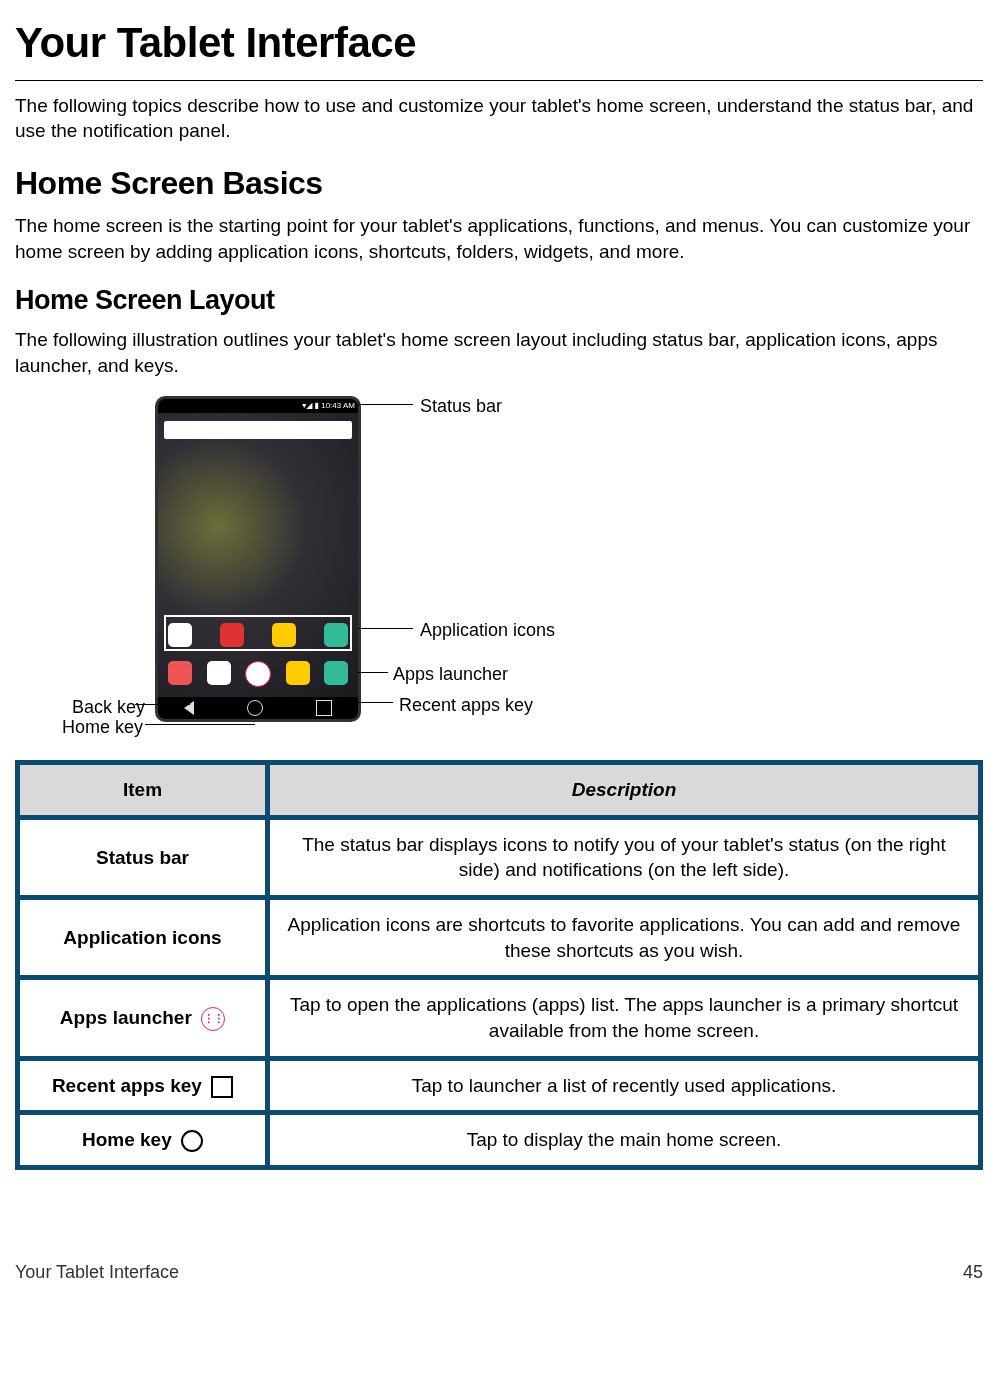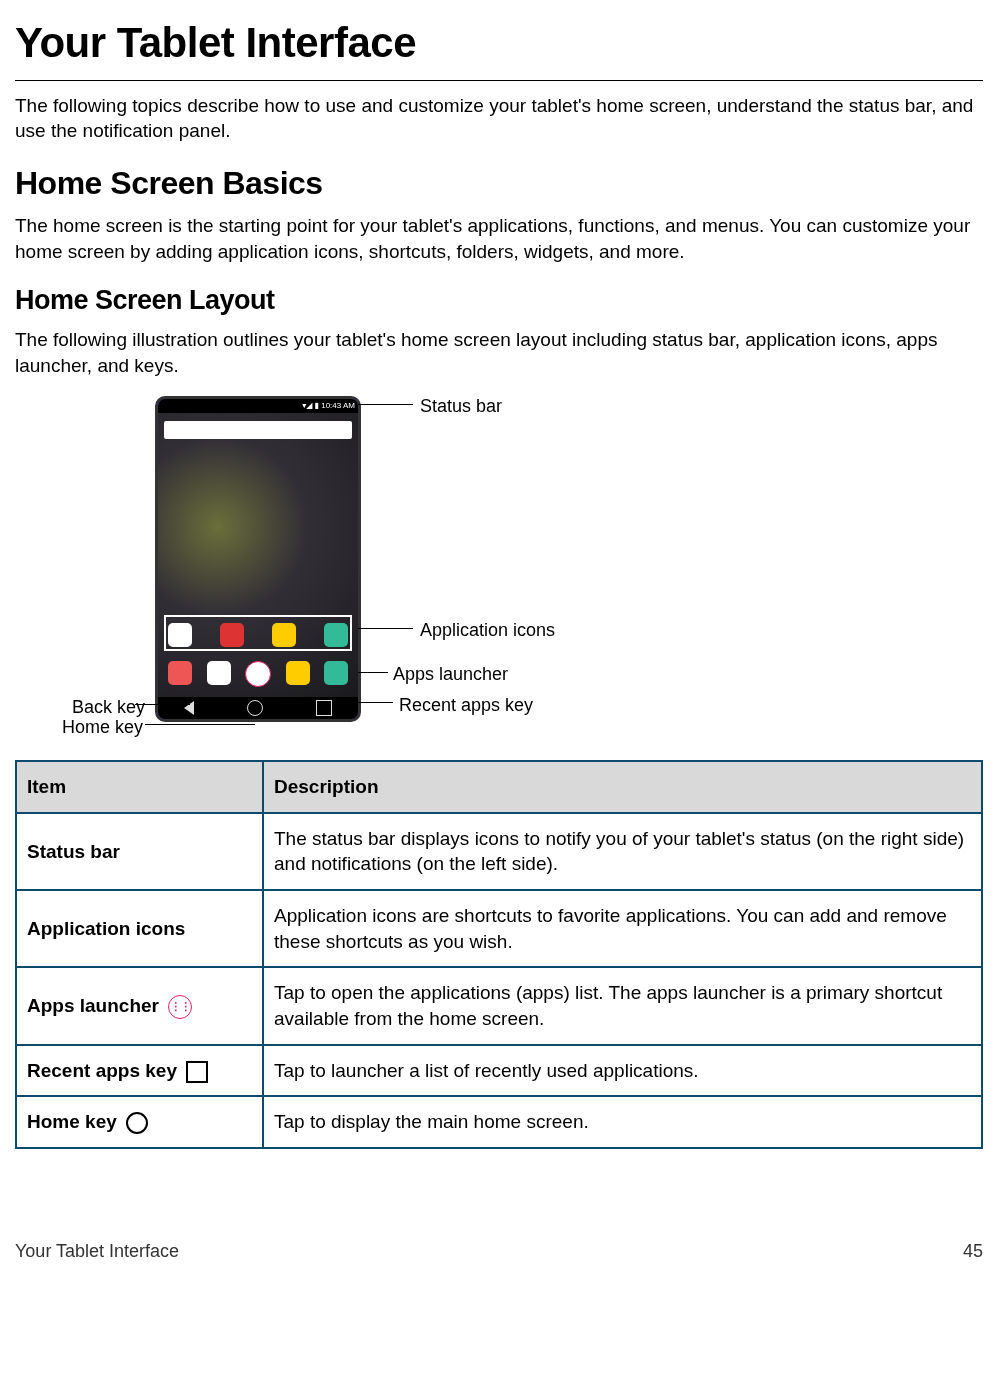--- a/index.html
+++ b/index.html
@@ -159,31 +159,32 @@
       background: #000;
     }
     
     table.desc {
       border-collapse: collapse;
       width: 100%;
       margin-top: 6px;
       font-size: 19px;
     }
     table.desc th, table.desc td {
-      border: 2px solid #0c4a6e;
+      border: 5px solid #0c4a6e;
       padding: 12px 10px;
-      text-align: left;
+      text-align: center;
       vertical-align: middle;
     }
     table.desc th {
       background: #d9d9d9;
       font-weight: bold;
     }
     table.desc th.h-desc {
       font-weight: bold;
+      font-style: italic;
     }
     table.desc td.item {
       font-weight: bold;
       width: 225px;
     }
     .icon-inline {
       display: inline-block;
       vertical-align: middle;
       margin-left: 4px;
     }

